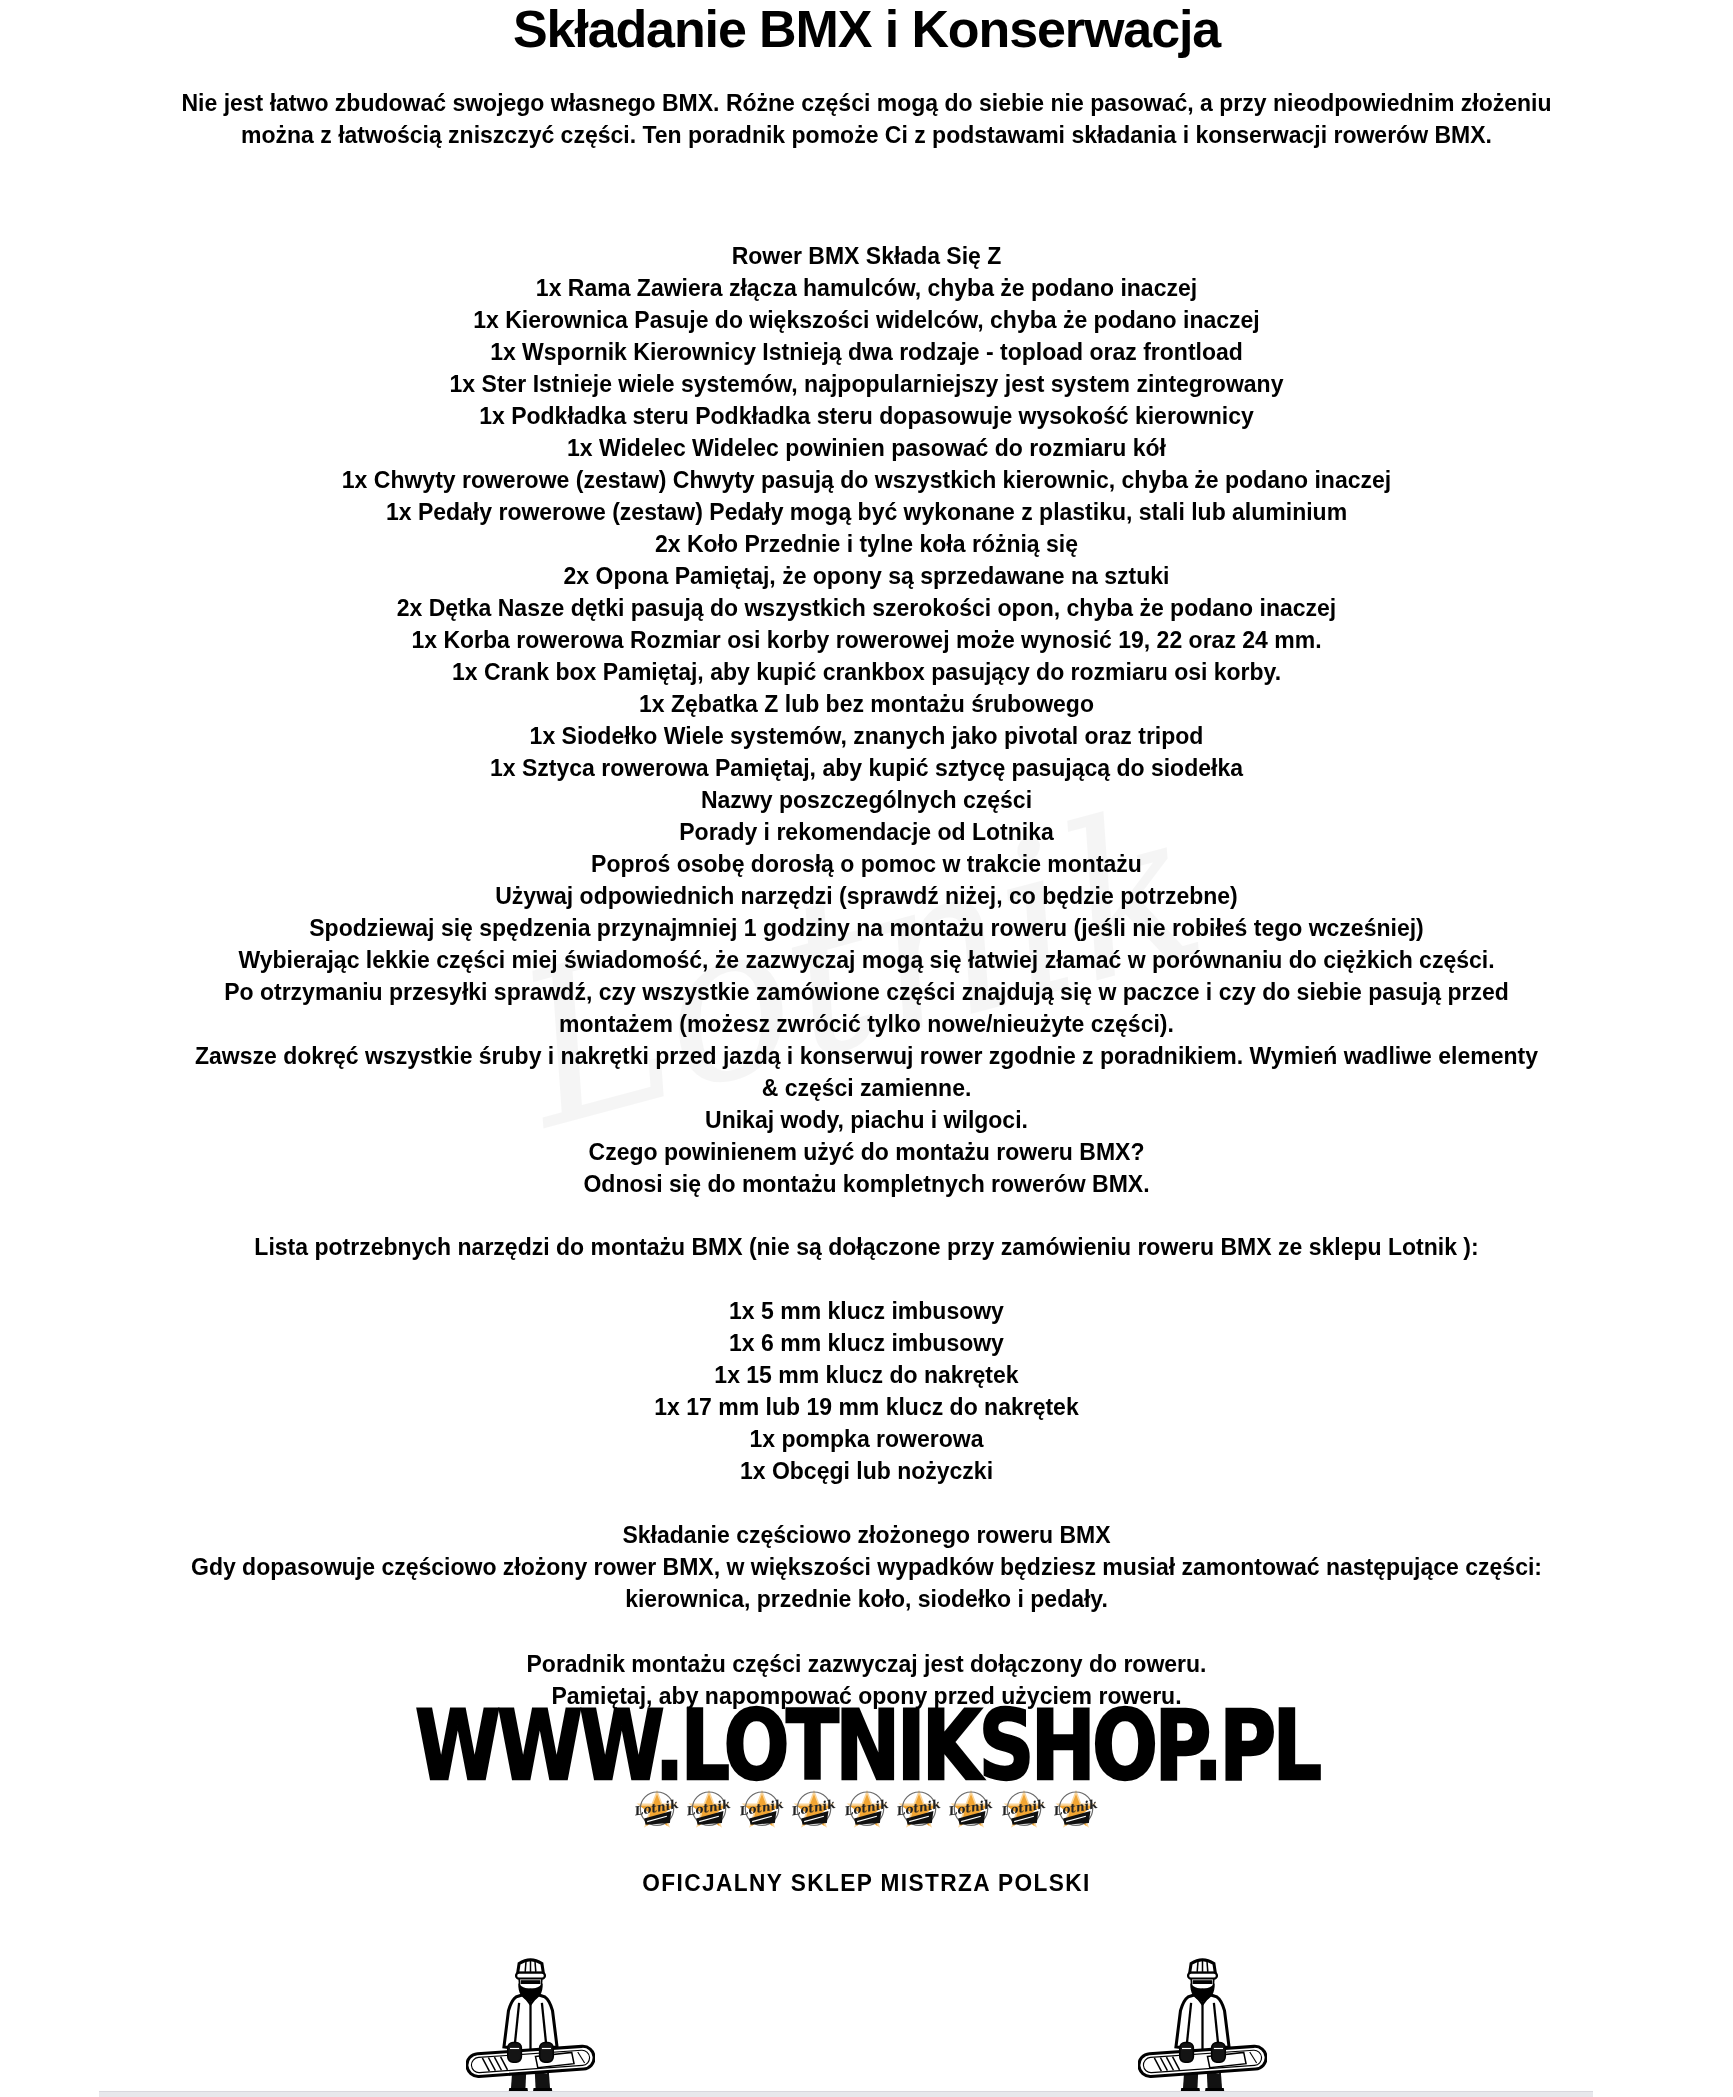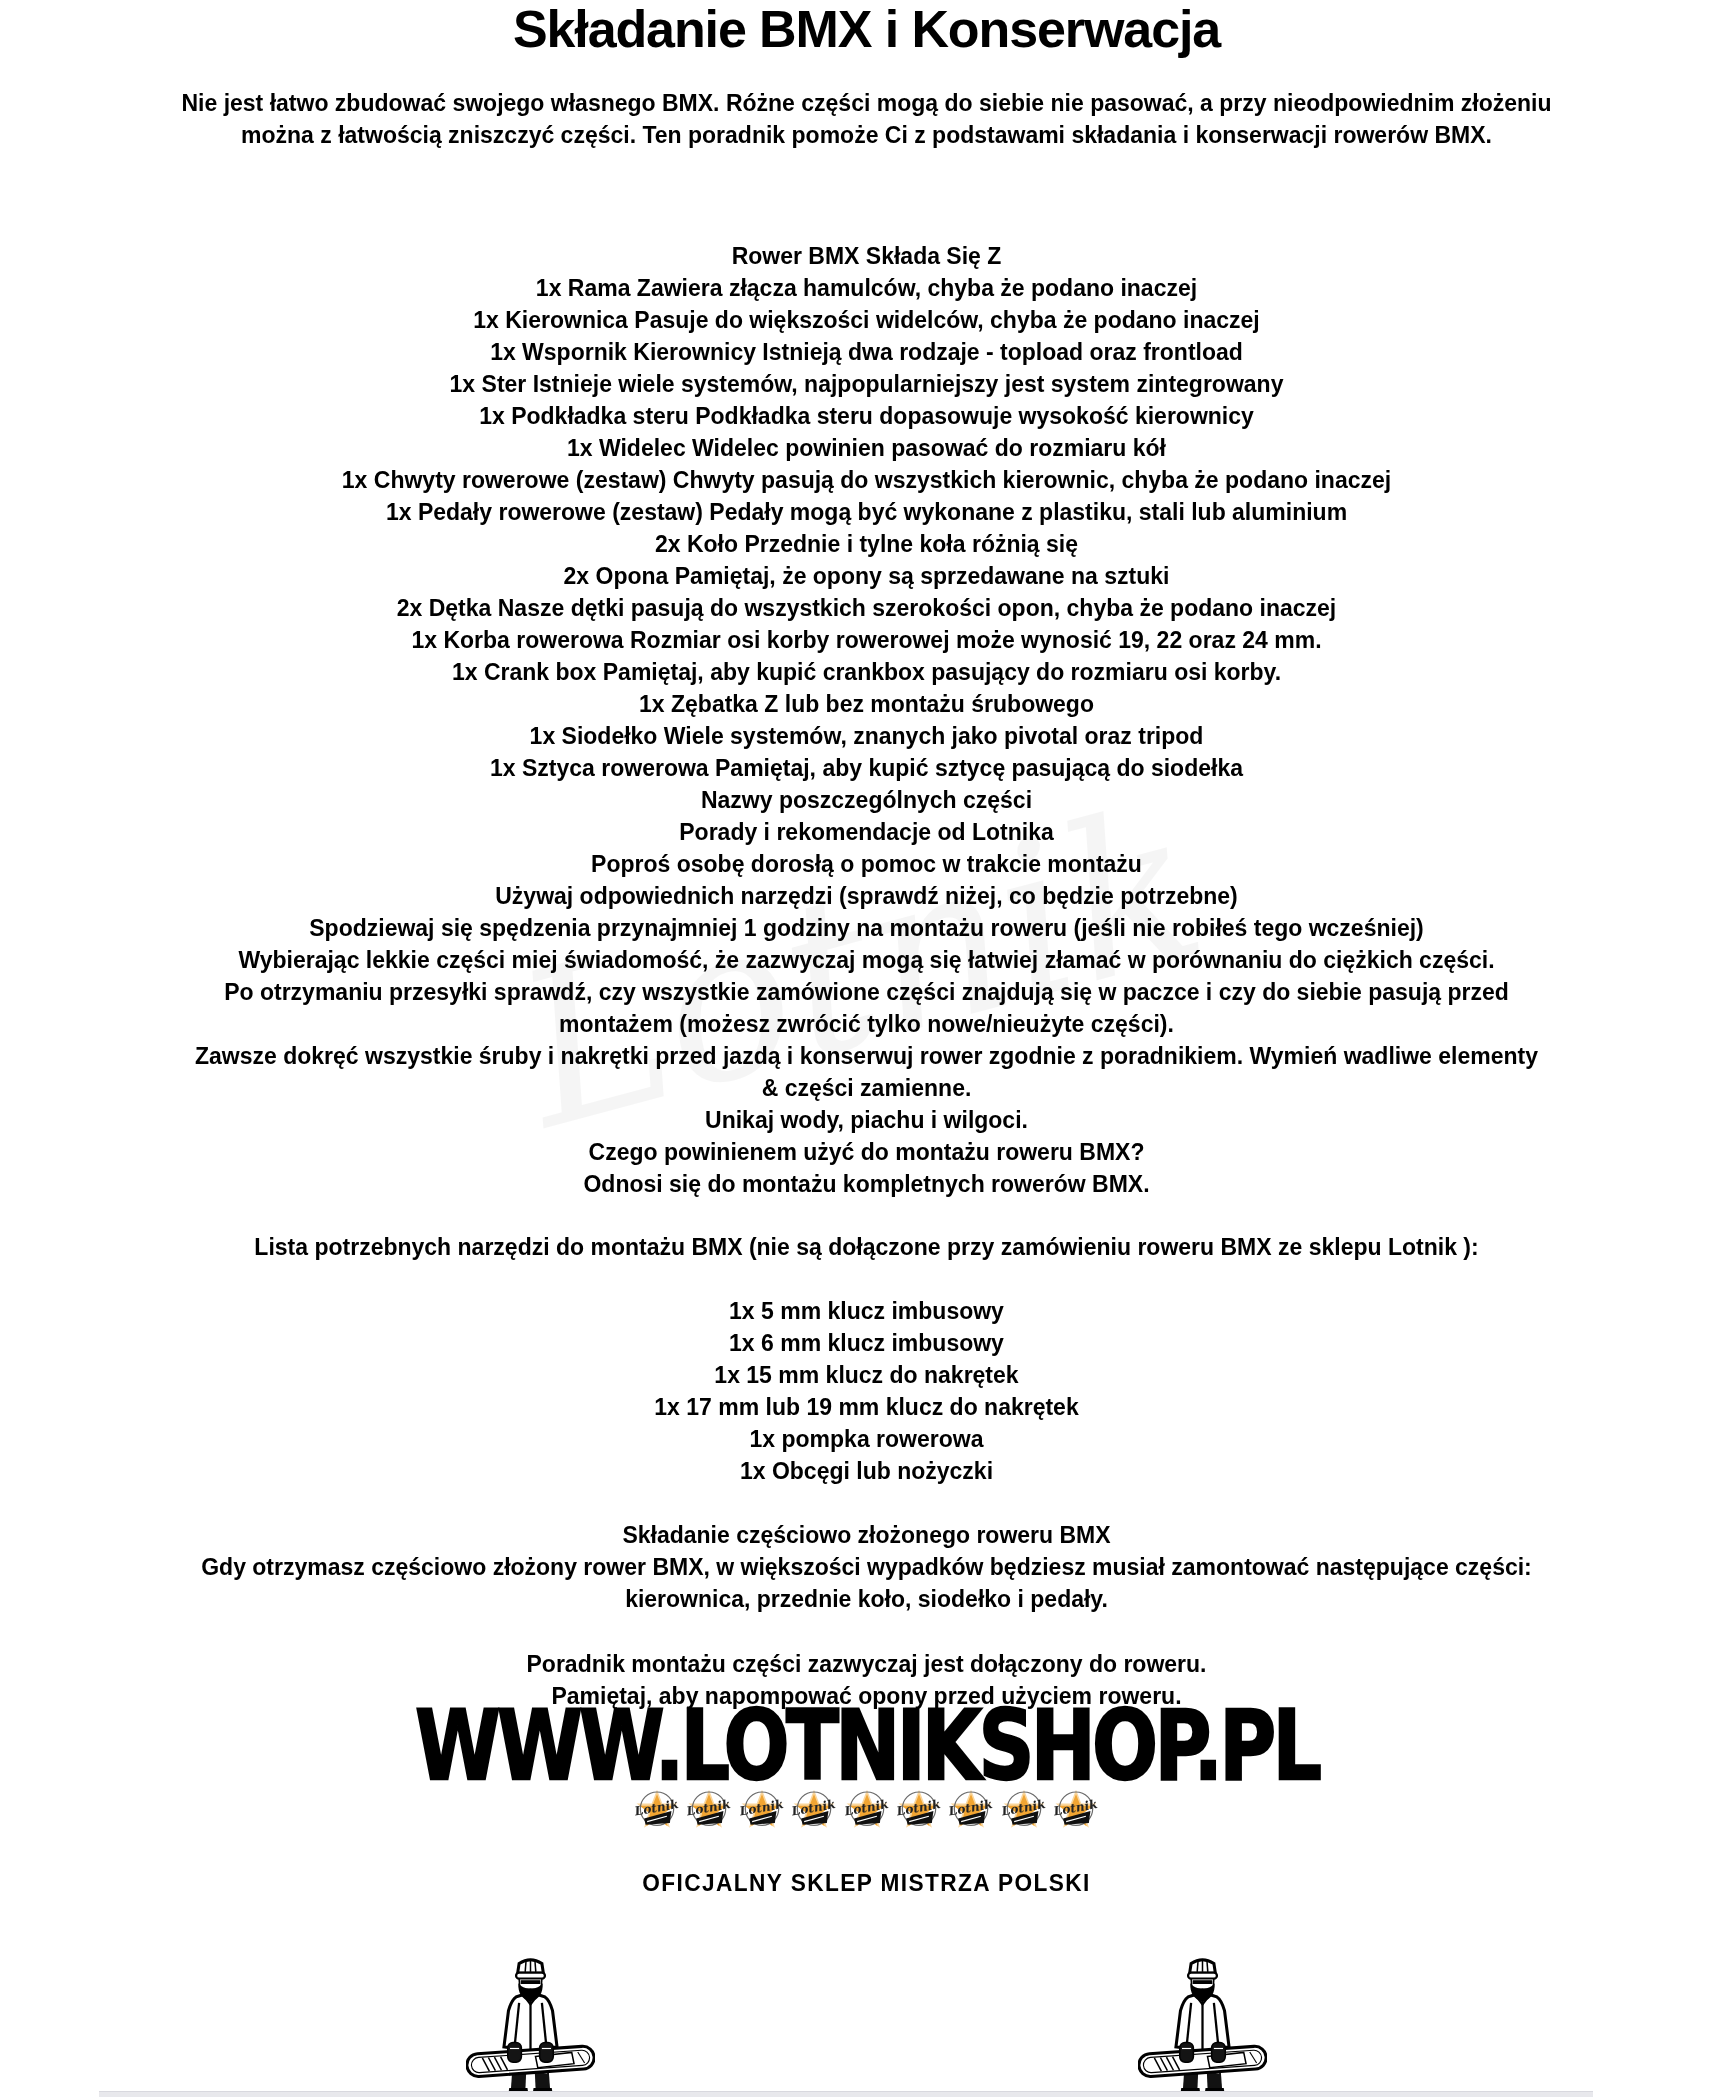--- a/index.html
+++ b/index.html
@@ -175,21 +175,21 @@
       <div class="body-line">1x 15 mm klucz do nakrętek</div>
       <div class="body-line">1x 17 mm lub 19 mm klucz do nakrętek</div>
       <div class="body-line">1x pompka rowerowa</div>
       <div class="body-line">1x Obcęgi lub nożyczki</div>
     </div>
 
 
   <div class="partial">
     <div class="body-line">Składanie częściowo złożonego roweru BMX</div>
     <div>
-        <div class="body-line">Gdy otrzymasz częściowo złożony rower BMX, w większości wypadków będziesz musiał zamontować następujące części:</div>
+        <div class="body-line">Gdy dopasowuje częściowo złożony rower BMX, w większości wypadków będziesz musiał zamontować następujące części:</div>
         <div class="body-line">kierownica, przednie koło, siodełko i pedały.</div>
       </div>
   </div>
 
   <div class="closing">
       <div class="body-line">Poradnik montażu części zazwyczaj jest dołączony do roweru.</div>
       <div class="body-line">Pamiętaj, aby napompować opony przed użyciem roweru.</div>
     </div>
 
   <div class="logo-row">

